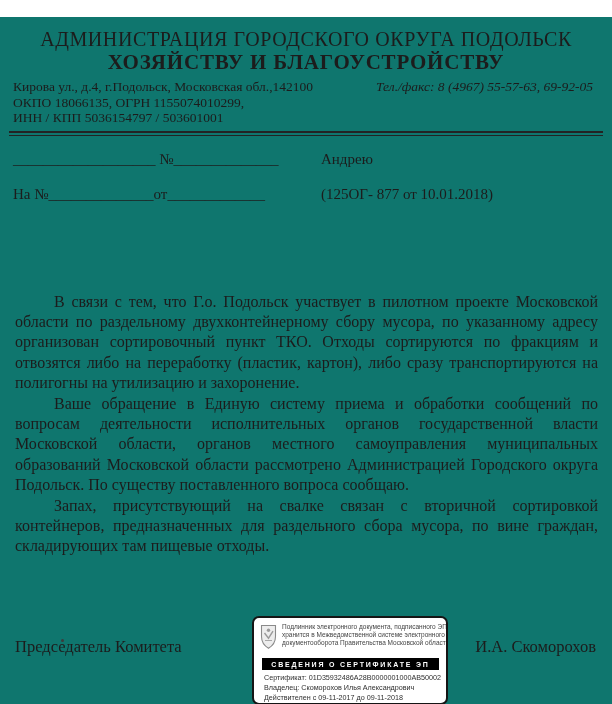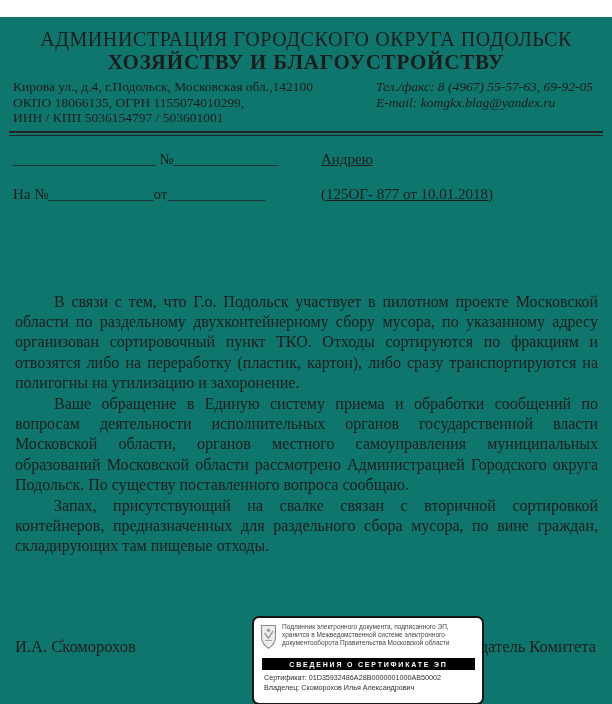--- a/index.html
+++ b/index.html
@@ -14,30 +14,30 @@
   .contact-row { display:flex; justify-content:space-between; margin:5px 13px 0 13px; font-size:13.5px; line-height:15.5px; }
   .contact-left { white-space:nowrap; }
   .contact-right { white-space:nowrap; padding-right:6px;font-style:italic; }
   .rule { margin:5px 9px 0 9px; height:2px; border-top:2px solid #232323; border-bottom:1px solid #232323; }
   
   .ref-grid {
     display:grid; grid-template-columns:286px 1fr; row-gap:15px;
     padding:13px 16px 0 13px; font-size:15px; line-height:20px;
   }
   .ref-left { white-space:nowrap; }
-  .ref-right { padding-left:22px; white-space:nowrap;text-decoration:underline; }
+  .ref-right { padding-left:22px; white-space:nowrap; }
   .blank { letter-spacing:0; }
   
   .body-text { margin:88px 14px 0 15px; text-align:justify; font-size:16px; line-height:20.4px; }
   .body-text p { margin:0; text-indent:39px; }
   
   .signature-row { display:flex; justify-content:space-between; margin:80px 16px 0 15px; font-size:16.5px; }
   
   .stamp {
-    position:absolute; left:252px; top:599px; width:232px; height:89px;
+    position:absolute; left:252px; top:599px; width:196px; height:89px;
     box-sizing:border-box; border:2px solid #151515; border-radius:7px;
     background:#ffffff; padding:5px 5px 3px 6px; overflow:hidden;
     font-family:"Liberation Sans", sans-serif; color:#3a3a3a; z-index:5;
   }
   .stamp-top { display:flex; gap:5px; align-items:flex-start; }
   .stamp-emblem { flex:0 0 auto; margin-top:1px; }
   .auth-lines { font-size:6.5px; line-height:8.2px; white-space:nowrap; color:#444444; }
   .stamp-bar {
     margin:4px 2px 3px 2px; background:#000000; color:#ffffff;
     font-size:7px; font-weight:bold; letter-spacing:1.8px;
@@ -56,21 +56,20 @@
   <div class="org-line2">ХОЗЯЙСТВУ И БЛАГОУСТРОЙСТВУ</div>
 
   <div class="contact-row">
     <div class="contact-left">
       <div>Кирова ул., д.4, г.Подольск, Московская обл.,142100</div>
       <div>ОКПО 18066135,   ОГРН 1155074010299,</div>
       <div>ИНН / КПП  5036154797 / 503601001</div>
     </div>
     <div class="contact-right">
       <div>Тел./факс: 8 (4967) 55-57-63, 69-92-05</div>
-      <div>E-mail: komgkx.blag@yandex.ru</div>
     </div>
   </div>
 
   <div class="rule"></div>
 
   <div class="ref-grid">
     <div class="ref-left">
       <span class="blank">___________________</span>
       <span>№</span><span class="blank">______________</span>
     </div>
@@ -81,22 +80,22 @@
     <div class="ref-right">(125ОГ- 877 от 10.01.2018)</div>
   </div>
 
   <div class="body-text">
     <p>В связи с тем, что Г.о. Подольск участвует в пилотном проекте Московской области по раздельному двухконтейнерному сбору мусора, по указанному адресу организован сортировочный пункт ТКО. Отходы сортируются по фракциям и отвозятся либо на переработку (пластик, картон), либо сразу транспортируются на полигогны на утилизацию и захоронение.</p>
     <p>Ваше обращение в Единую систему приема и обработки сообщений по вопросам деятельности исполнительных органов государственной власти Московской области, органов местного самоуправления муниципальных образований Московской области рассмотрено Администрацией Городского округа Подольск. По существу поставленного вопроса сообщаю.</p>
     <p>Запах, присутствующий на свалке связан с вторичной сортировкой контейнеров, предназначенных для раздельного сбора мусора, по вине граждан, складирующих там пищевые отходы.</p>
   </div>
 
   <div class="signature-row">
+    <span>Председатель Комитета</span>
     <span>И.А. Скоморохов</span>
-    <span>Председатель Комитета</span>
   </div>
 
   <div class="artifact-dot"></div>
 
   <div class="stamp">
     <div class="stamp-top">
       <span class="stamp-emblem">
         <svg width="17" height="26" viewBox="0 0 17 26" aria-hidden="true">
           <path d="M1.5 1.5 h14 v11 c0 6.5 -3.5 9.7 -7 11.8 c-3.5 -2.1 -7 -5.3 -7 -11.8 Z" fill="#ededed" stroke="#8a8a8a" stroke-width="1.1"></path>
           <circle cx="8.5" cy="6.2" r="1.7" fill="#9a9a9a"></circle>
@@ -107,16 +106,17 @@
       <div class="auth-lines">
         <div>Подлинник электронного документа, подписанного ЭП,</div>
         <div>хранится в Межведомственной системе электронного</div>
         <div>документооборота Правительства Московской области</div>
       </div>
     </div>
     <div class="stamp-bar">СВЕДЕНИЯ О СЕРТИФИКАТЕ ЭП</div>
     <div class="cert-lines">
       <div>Сертификат: 01D35932486A28B0000001000AB50002</div>
       <div>Владелец: Скоморохов Илья Александрович</div>
+      <div>Действителен с 09-11-2017 до 09-11-2018</div>
     </div>
   </div>
 
 </div>
 
 </body></html>

